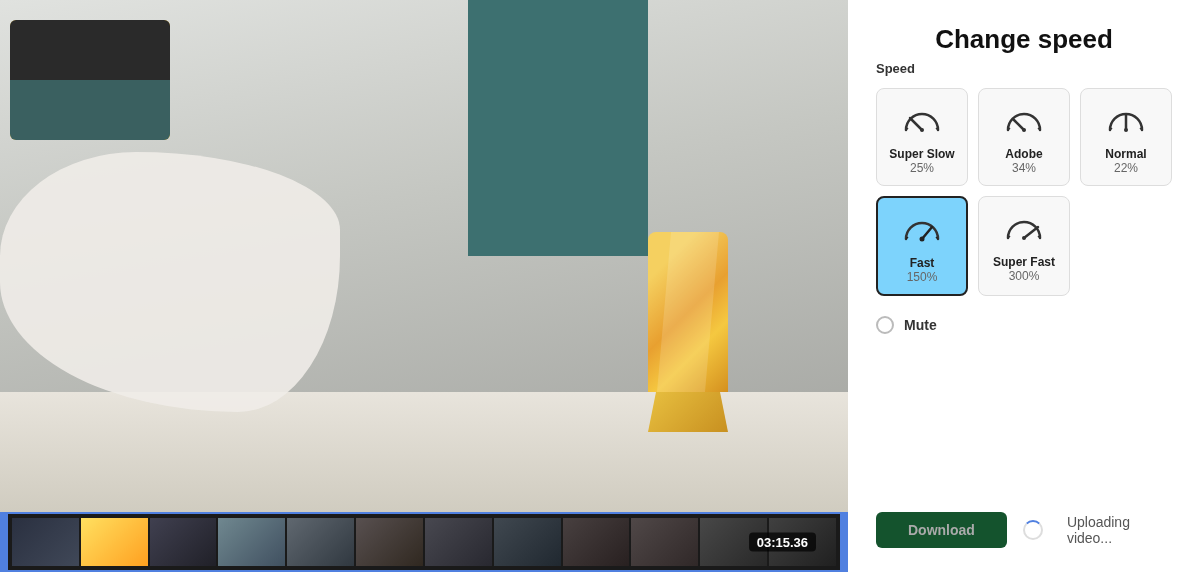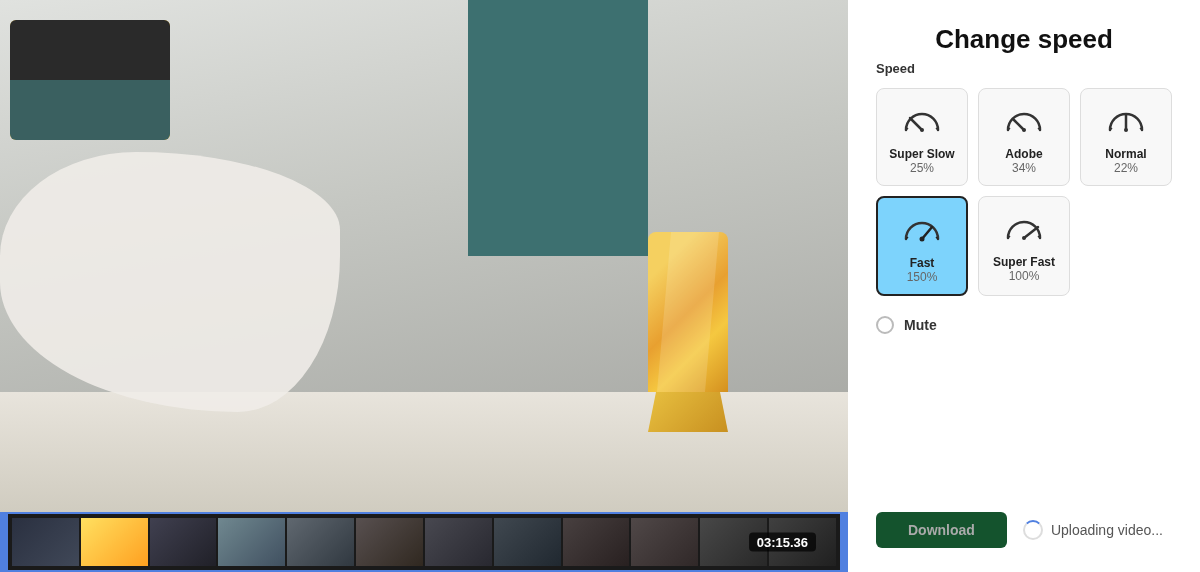--- a/index.html
+++ b/index.html
@@ -333,21 +333,21 @@
       border-radius: 6px;
       padding: 10px 32px;
       font-size: 14px;
       font-weight: 600;
       cursor: not-allowed;
     }
 
     .uploading-status {
       display: flex;
       align-items: center;
-      gap: 8px;
+      gap: 24px;
       font-size: 14px;
       color: #555;
     }
 
     .spinner {
       width: 20px;
       height: 20px;
       border: 2.5px solid #ddd;
       border-top-color: #5080e0;
       border-radius: 50%;
@@ -489,21 +489,21 @@
         <svg viewBox="0 0 44 36" fill="none">
           <path d="M6 28 A16 16 0 0 1 38 28" stroke="#333" stroke-width="2.5" stroke-linecap="round" fill="none"></path>
 
           <line x1="22" y1="28" x2="36" y2="17" stroke="#333" stroke-width="2.5" stroke-linecap="round"></line>
           <circle cx="22" cy="28" r="2" fill="#333"></circle>
           <line x1="6" y1="28" x2="8" y2="26" stroke="#333" stroke-width="1.5"></line>
           <line x1="38" y1="28" x2="36" y2="26" stroke="#333" stroke-width="1.5"></line>
         </svg>
       </div>
       <div class="speed-name">Super Fast</div>
-      <div class="speed-pct">100%</div>
+      <div class="speed-pct">300%</div>
     </div>
 
     <div style="visibility:hidden;"></div>
 
   </div>
 
   <div class="mute-row">
     <div class="mute-radio"></div>
     <div class="mute-label">Mute</div>
   </div>

